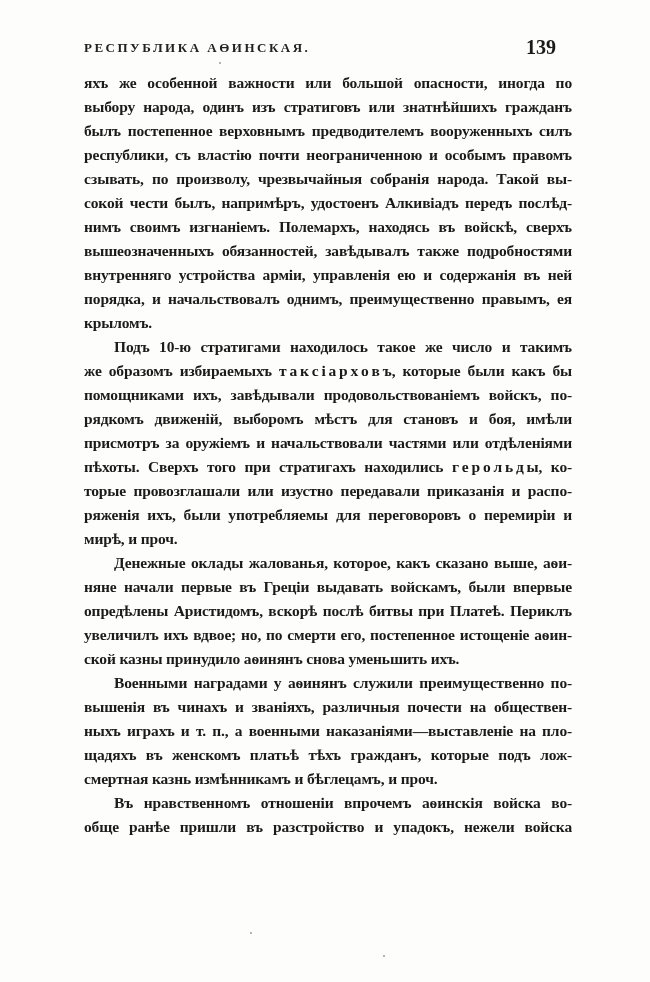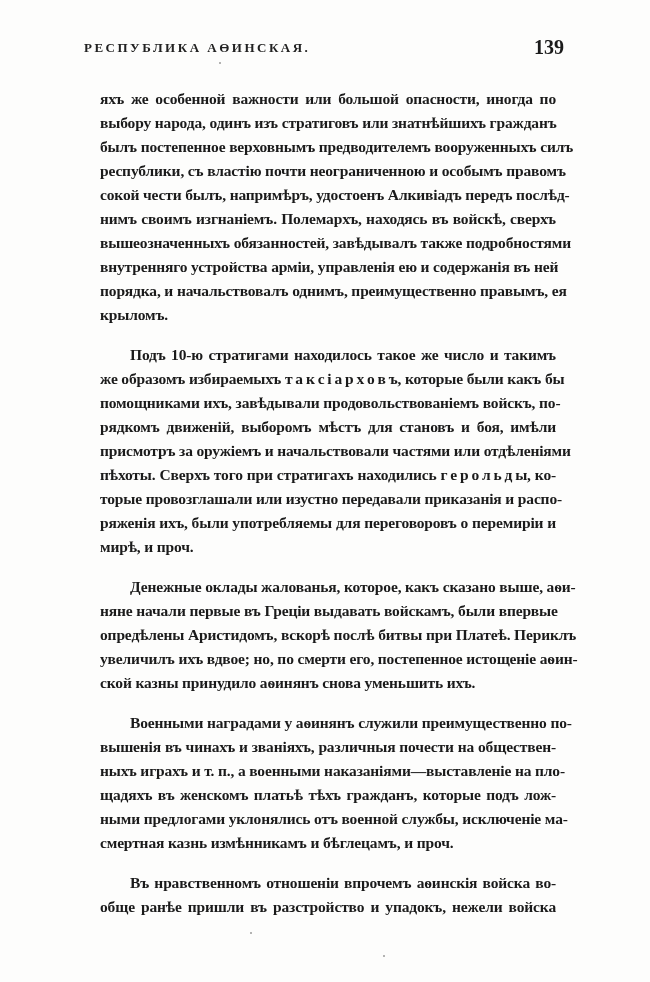--- a/index.html
+++ b/index.html
@@ -28,33 +28,33 @@
     display: block;
     text-align: left;
     font-size: 13px;
     font-weight: bold;
     letter-spacing: 2.5px;
     color: #222;
     padding-top: 4px;
   }
   .page-number {
     position: absolute;
-    right: 8px;
+    right: 16px;
     top: 0;
     font-size: 20px;
     font-weight: bold;
     color: #1b1b1b;
   }
   .body-block {
     position: absolute;
     top: 71px;
     left: 84px;
     width: 488px;
   }
-  .para { margin: 16px; padding: 0; }
+  .para { margin: 0; padding: 0; }
   .ln {
     height: 24px;
     line-height: 24px;
     font-size: 15.5px;
     font-weight: bold;
     letter-spacing: -0.15px;
     white-space: nowrap;
     text-align: justify;
     text-align-last: justify;
     overflow: visible;
@@ -84,20 +84,21 @@
     <span class="page-number">139</span>
   </div>
 
   <div class="body-block">
 
     <div class="para">
       <div class="ln">яхъ же особенной важности или большой опасности, иногда по</div>
       <div class="ln">выбору народа, одинъ изъ стратиговъ или знатнѣйшихъ гражданъ</div>
       <div class="ln">былъ постепенное верховнымъ предводителемъ вооруженныхъ силъ</div>
       <div class="ln">республики, съ властію почти неограниченною и особымъ правомъ</div>
+      <div class="ln">сзывать, по произволу, чрезвычайныя собранія народа. Такой вы-</div>
       <div class="ln">сокой чести былъ, напримѣръ, удостоенъ Алкивіадъ передъ послѣд-</div>
       <div class="ln">нимъ своимъ изгнаніемъ. Полемархъ, находясь въ войскѣ, сверхъ</div>
       <div class="ln">вышеозначенныхъ обязанностей, завѣдывалъ также подробностями</div>
       <div class="ln">внутренняго устройства арміи, управленія ею и содержанія въ ней</div>
       <div class="ln">порядка, и начальствовалъ однимъ, преимущественно правымъ, ея</div>
       <div class="ln end">крыломъ.</div>
     </div>
 
     <div class="para">
       <div class="ln ind">Подъ 10-ю стратигами находилось такое же число и такимъ</div>
@@ -117,21 +118,20 @@
       <div class="ln">опредѣлены Аристидомъ, вскорѣ послѣ битвы при Платеѣ. Периклъ</div>
       <div class="ln">увеличилъ ихъ вдвое; но, по смерти его, постепенное истощеніе аѳин-</div>
       <div class="ln end">ской казны принудило аѳинянъ снова уменьшить ихъ.</div>
     </div>
 
     <div class="para">
       <div class="ln ind">Военными наградами у аѳинянъ служили преимущественно по-</div>
       <div class="ln">вышенія въ чинахъ и званіяхъ, различныя почести на обществен-</div>
       <div class="ln">ныхъ играхъ и т. п., а военными наказаніями—выставленіе на пло-</div>
       <div class="ln">щадяхъ въ женскомъ платьѣ тѣхъ гражданъ, которые подъ лож-</div>
-      <div class="ln">ными предлогами уклонялись отъ военной службы, исключеніе ма-</div>
       <div class="ln end">смертная казнь измѣнникамъ и бѣглецамъ, и проч.</div>
     </div>
 
     <div class="para">
       <div class="ln ind">Въ нравственномъ отношеніи впрочемъ аѳинскія войска во-</div>
       <div class="ln">обще ранѣе пришли въ разстройство и упадокъ, нежели войска</div>
     </div>
 
   </div>
 

